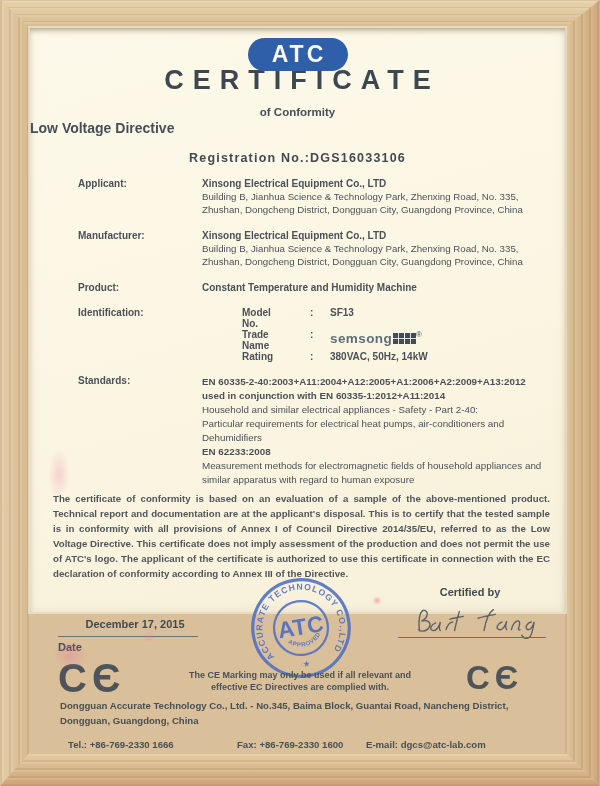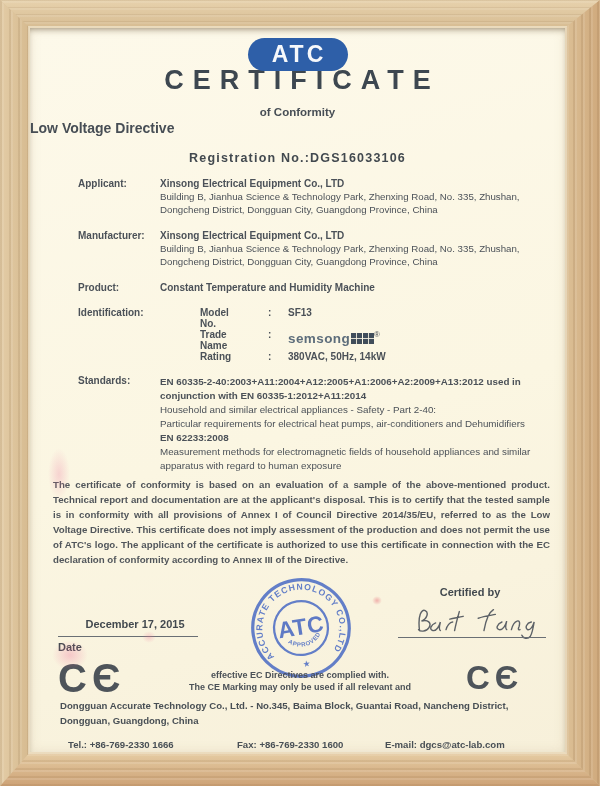--- a/index.html
+++ b/index.html
@@ -23,38 +23,38 @@
       repeating-linear-gradient(to right, rgba(120,90,55,.12) 0 2px, rgba(255,255,255,.09) 2px 4px, transparent 4px 9px),
       linear-gradient(to right,#e3ccA6,#d6ba8f);
     clip-path:polygon(0 0,100% 28px,100% calc(100% - 34px),0 100%); }
   .wood-right { right:0; top:0; width:35px; height:786px;
     background:
       repeating-linear-gradient(to right, rgba(115,80,45,.12) 0 2px, rgba(255,255,255,.09) 2px 4px, transparent 4px 8px),
       linear-gradient(to right,#dcc096,#cfa97c);
     clip-path:polygon(0 28px,100% 0,100% 100%,0 calc(100% - 34px)); }
 
   
-  .paper { position:absolute; z-index:2; left:30px; top:28px; width:535px; height:724px;
+  .paper { position:absolute; z-index:2; left:30px; top:28px; width:535px; height:584px;
     background:linear-gradient(165deg,#fdf9ea 0%,#fbf6e2 55%,#f7f0da 100%);
     box-shadow: inset 0 4px 6px -3px rgba(85,65,35,.55), inset 0 0 12px rgba(150,120,75,.14), 0 0 0 2px rgba(250,243,222,.55);
     color:#4b5158; }
 
   
   .atc-pill { margin:10px auto 0; width:100px; height:33px; border-radius:17px;
     background:#2e5fa8; color:#f6f8fb; font-weight:bold; font-size:23px; letter-spacing:3px;
     display:flex; align-items:center; justify-content:center; text-indent:3px; position:relative; z-index:3; }
   .cert-title { margin-top:-6px; text-align:center; font-weight:bold; font-size:27px; letter-spacing:9px; text-indent:9px; color:#3d4750; }
   .sub1 { margin-top:10px; text-align:center; font-weight:bold; font-size:11.5px; color:#474e55; }
   .sub2 { margin-top:5px; text-align:center; font-weight:bold; font-size:12.5px; color:#474e55; }
   .sub3 { margin-top:2px; font-weight:bold; font-size:14px; color:#474e55; }
   .reg  { margin-top:15px; text-align:center; font-weight:bold; font-size:12.5px; letter-spacing:1.2px; color:#42494f; }
 
   
   .rows { margin-top:13px; }
-  .row { display:grid; grid-template-columns:82px 1fr; padding-left:48px; padding-right:19px; margin-bottom:14px; }
+  .row { display:grid; grid-template-columns:82px 1fr; padding-left:48px; padding-right:19px; margin-bottom:14px;gap:42px; }
   .row-label { font-weight:bold; font-size:10px; }
   .name { font-weight:bold; font-size:10px; }
   .addr { font-size:9.7px; line-height:12.5px; margin-top:2px; }
   .val-bold { font-weight:bold; font-size:10px; }
 
   .ident-grid { display:grid; grid-template-columns:68px 20px 1fr; row-gap:0; }
   .ident-grid > div { min-height:21px;margin-left:40px; }
   .sub-label { font-weight:bold; font-size:10px; }
   .colon { font-weight:bold; font-size:10px; }
   .brand { font-weight:bold; font-size:13.5px; letter-spacing:.4px; color:#5d6d7b; line-height:13px; }
@@ -80,21 +80,21 @@
   .date-line { left:28px; top:608px; width:140px; border-top:1.3px solid #6a6f74; }
   .date-label { left:28px; top:613px; width:140px; text-align:left; font-weight:bold; font-size:11px; color:#42494f; }
   .ce { font-weight:bold; color:#4e545a; line-height:1; letter-spacing:5px; }
   .ce-left { left:28px; top:630px; font-size:40px; }
   .ce-right { left:436px; top:633px; font-size:33px; }
   .ce-note { left:145px; top:642px; width:250px; text-align:center; font-weight:bold; font-size:9px; line-height:11.5px; color:#4b5157; }
   .company-line { left:30px; top:671px; width:490px; font-weight:bold; font-size:9.6px; line-height:14.5px; color:#484f55; }
   .contacts { left:30px; top:711px; width:487px; height:14px; font-weight:bold; font-size:9.6px; color:#484f55; }
   .contact-tel { position:absolute; left:8px; }
   .contact-fax { position:absolute; left:177px; }
-  .contact-email { position:absolute; left:325px; }
+  .contact-email { position:absolute; left:306px; }
 
   
   .smudge { position:absolute; border-radius:50%; pointer-events:none; }
   .sm1 { left:18px; top:420px; width:22px; height:52px; background:radial-gradient(ellipse, rgba(235,120,160,.28), transparent 70%); }
   .sm2 { left:22px; top:612px; width:36px; height:30px; background:radial-gradient(ellipse, rgba(238,110,155,.33), transparent 70%); }
   .sm3 { left:112px; top:603px; width:14px; height:12px; background:radial-gradient(ellipse, rgba(240,120,150,.30), transparent 70%); }
   .sm4 { left:342px; top:568px; width:10px; height:9px; background:radial-gradient(ellipse, rgba(225,70,90,.38), transparent 70%); }
 </style>
 </head>
 <body>
@@ -191,22 +191,22 @@
   </svg>
   <div class="abs sig-line"></div>
 
   <div class="abs date-text">December 17, 2015</div>
   <div class="abs date-line"></div>
   <div class="abs date-label">Date</div>
 
   <div class="abs ce ce-left">CЄ</div>
   <div class="abs ce ce-right">CЄ</div>
   <div class="abs ce-note">
+    <div>The CE Marking may only be used if all relevant and</div>
     <div>effective EC Directives are complied with.</div>
-    <div>The CE Marking may only be used if all relevant and</div>
   </div>
 
   <div class="abs company-line">Dongguan Accurate Technology Co., Ltd. - No.345, Baima Block, Guantai Road, Nancheng District, Dongguan, Guangdong, China</div>
   <div class="abs contacts">
     <span class="contact-tel">Tel.: +86-769-2330 1666</span>
     <span class="contact-fax">Fax: +86-769-2330 1600</span>
     <span class="contact-email">E-mail: dgcs@atc-lab.com</span>
   </div>
 
   <div class="smudge sm1"></div>

